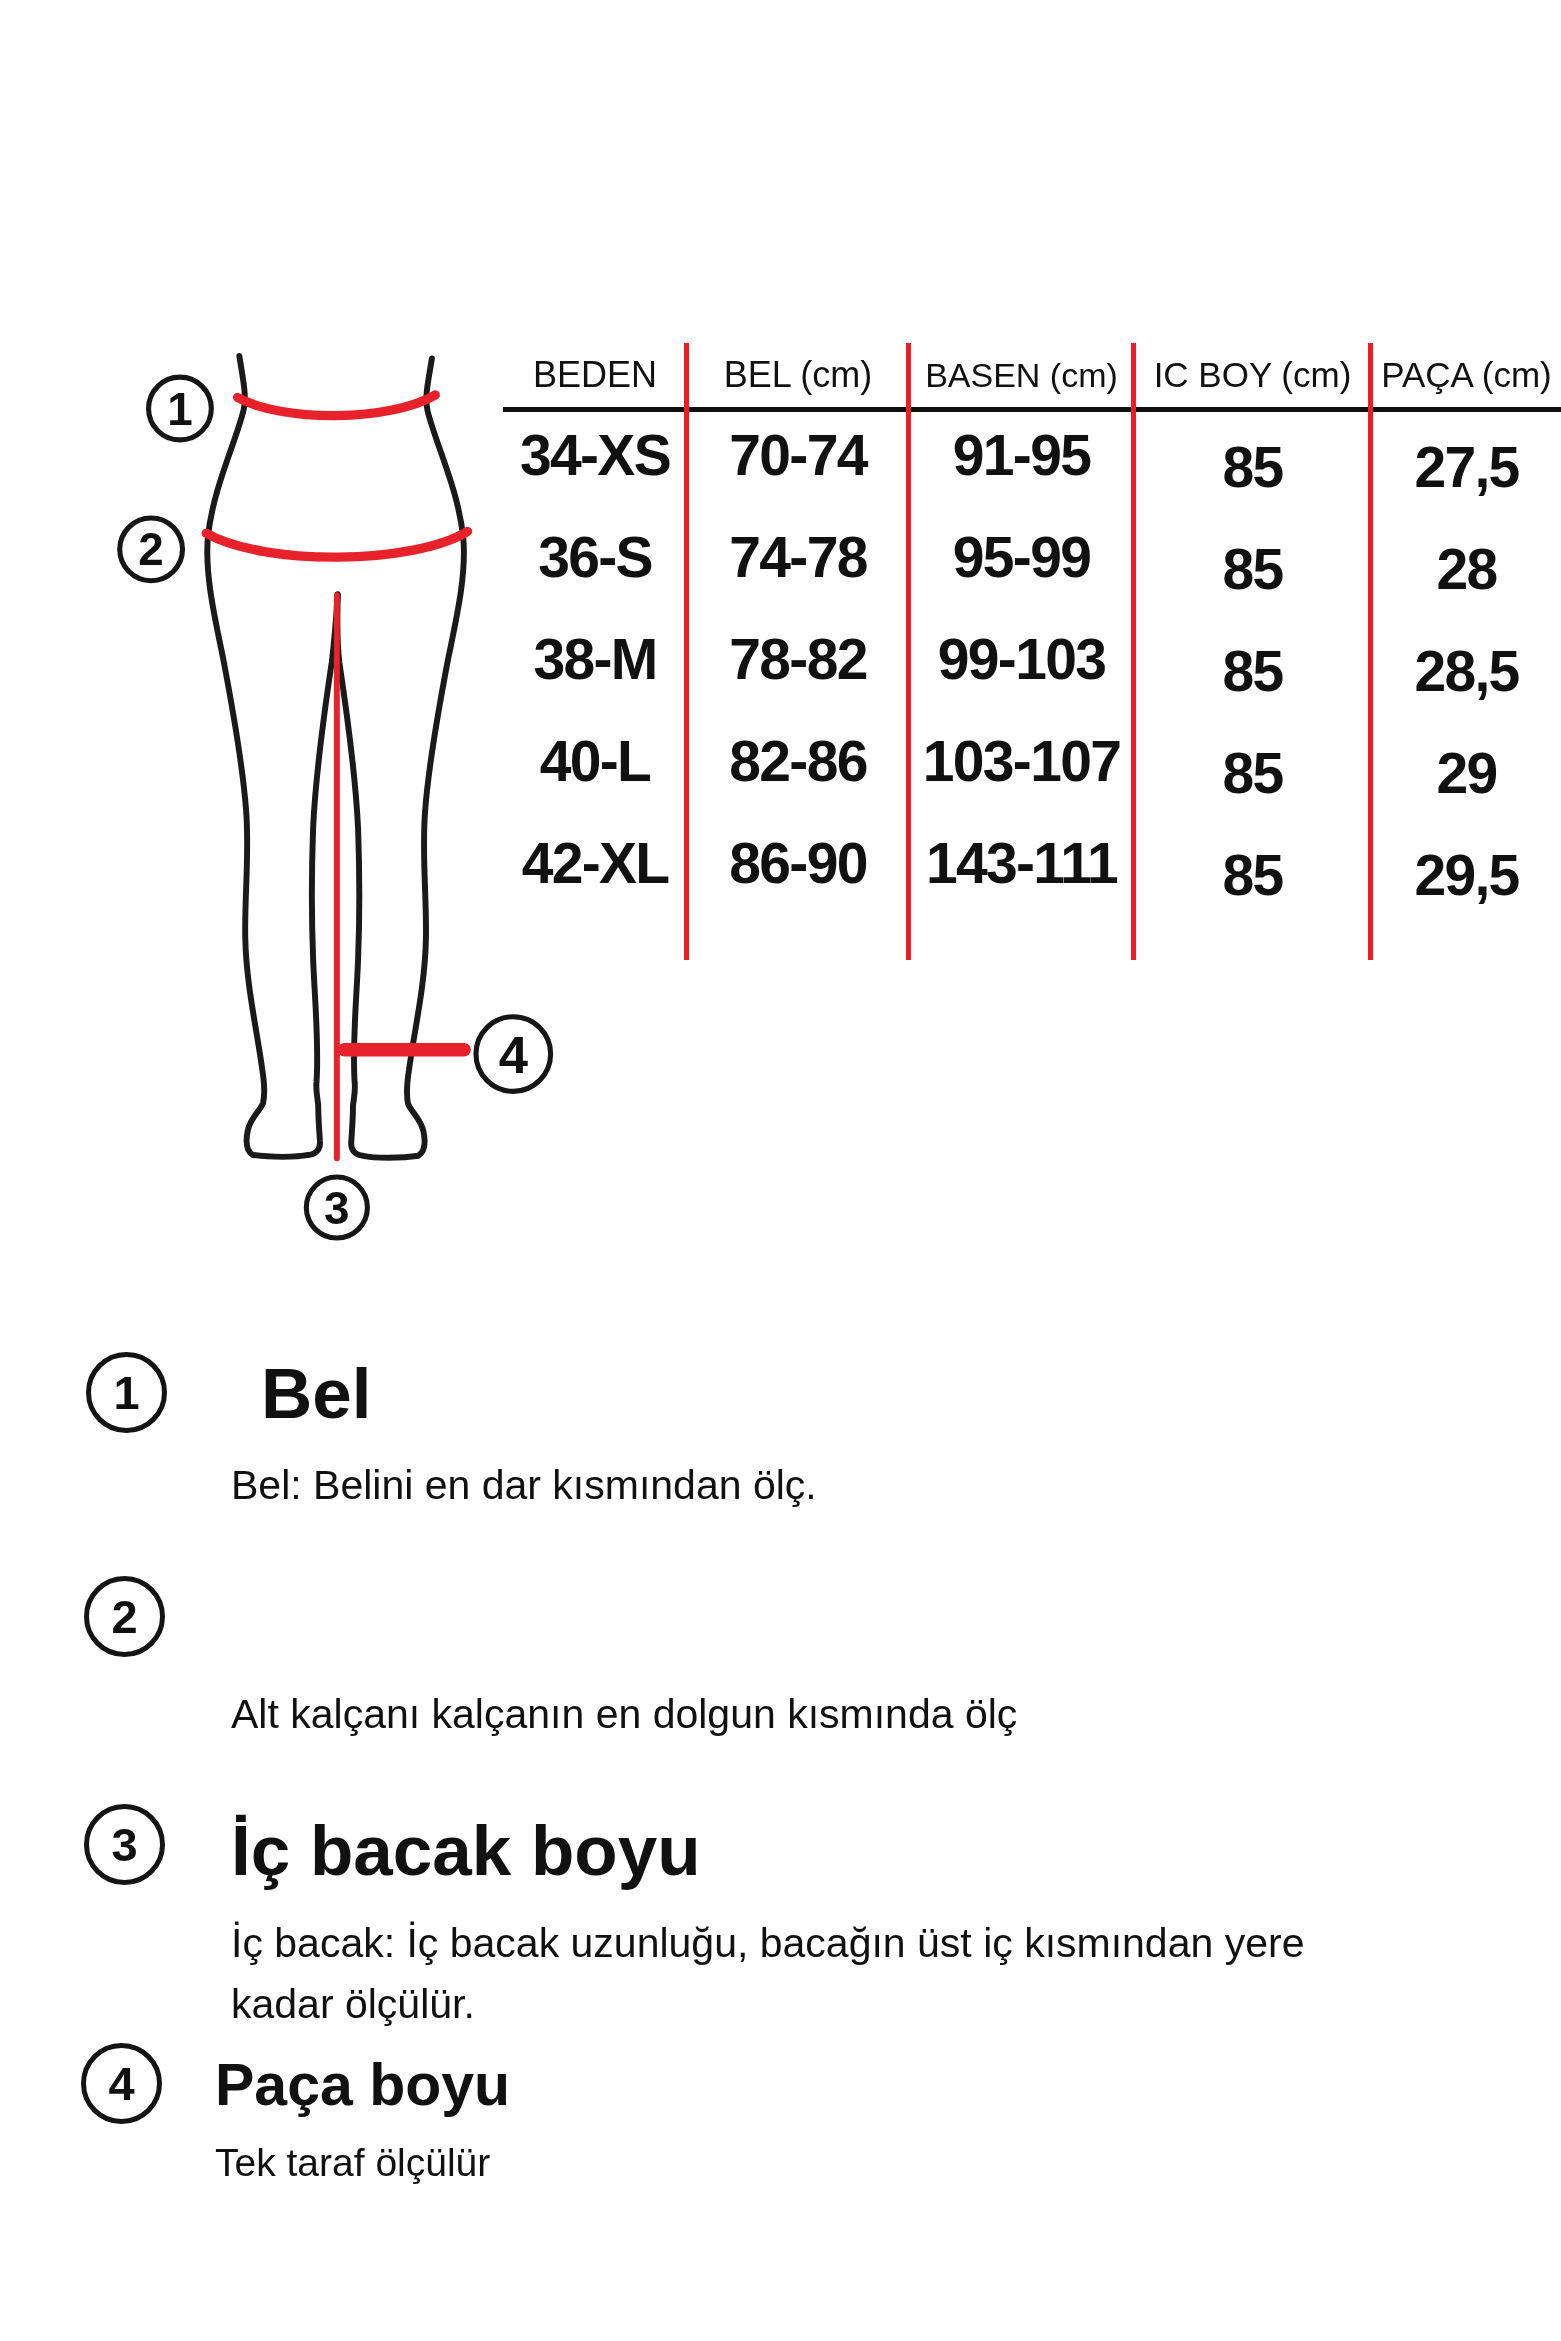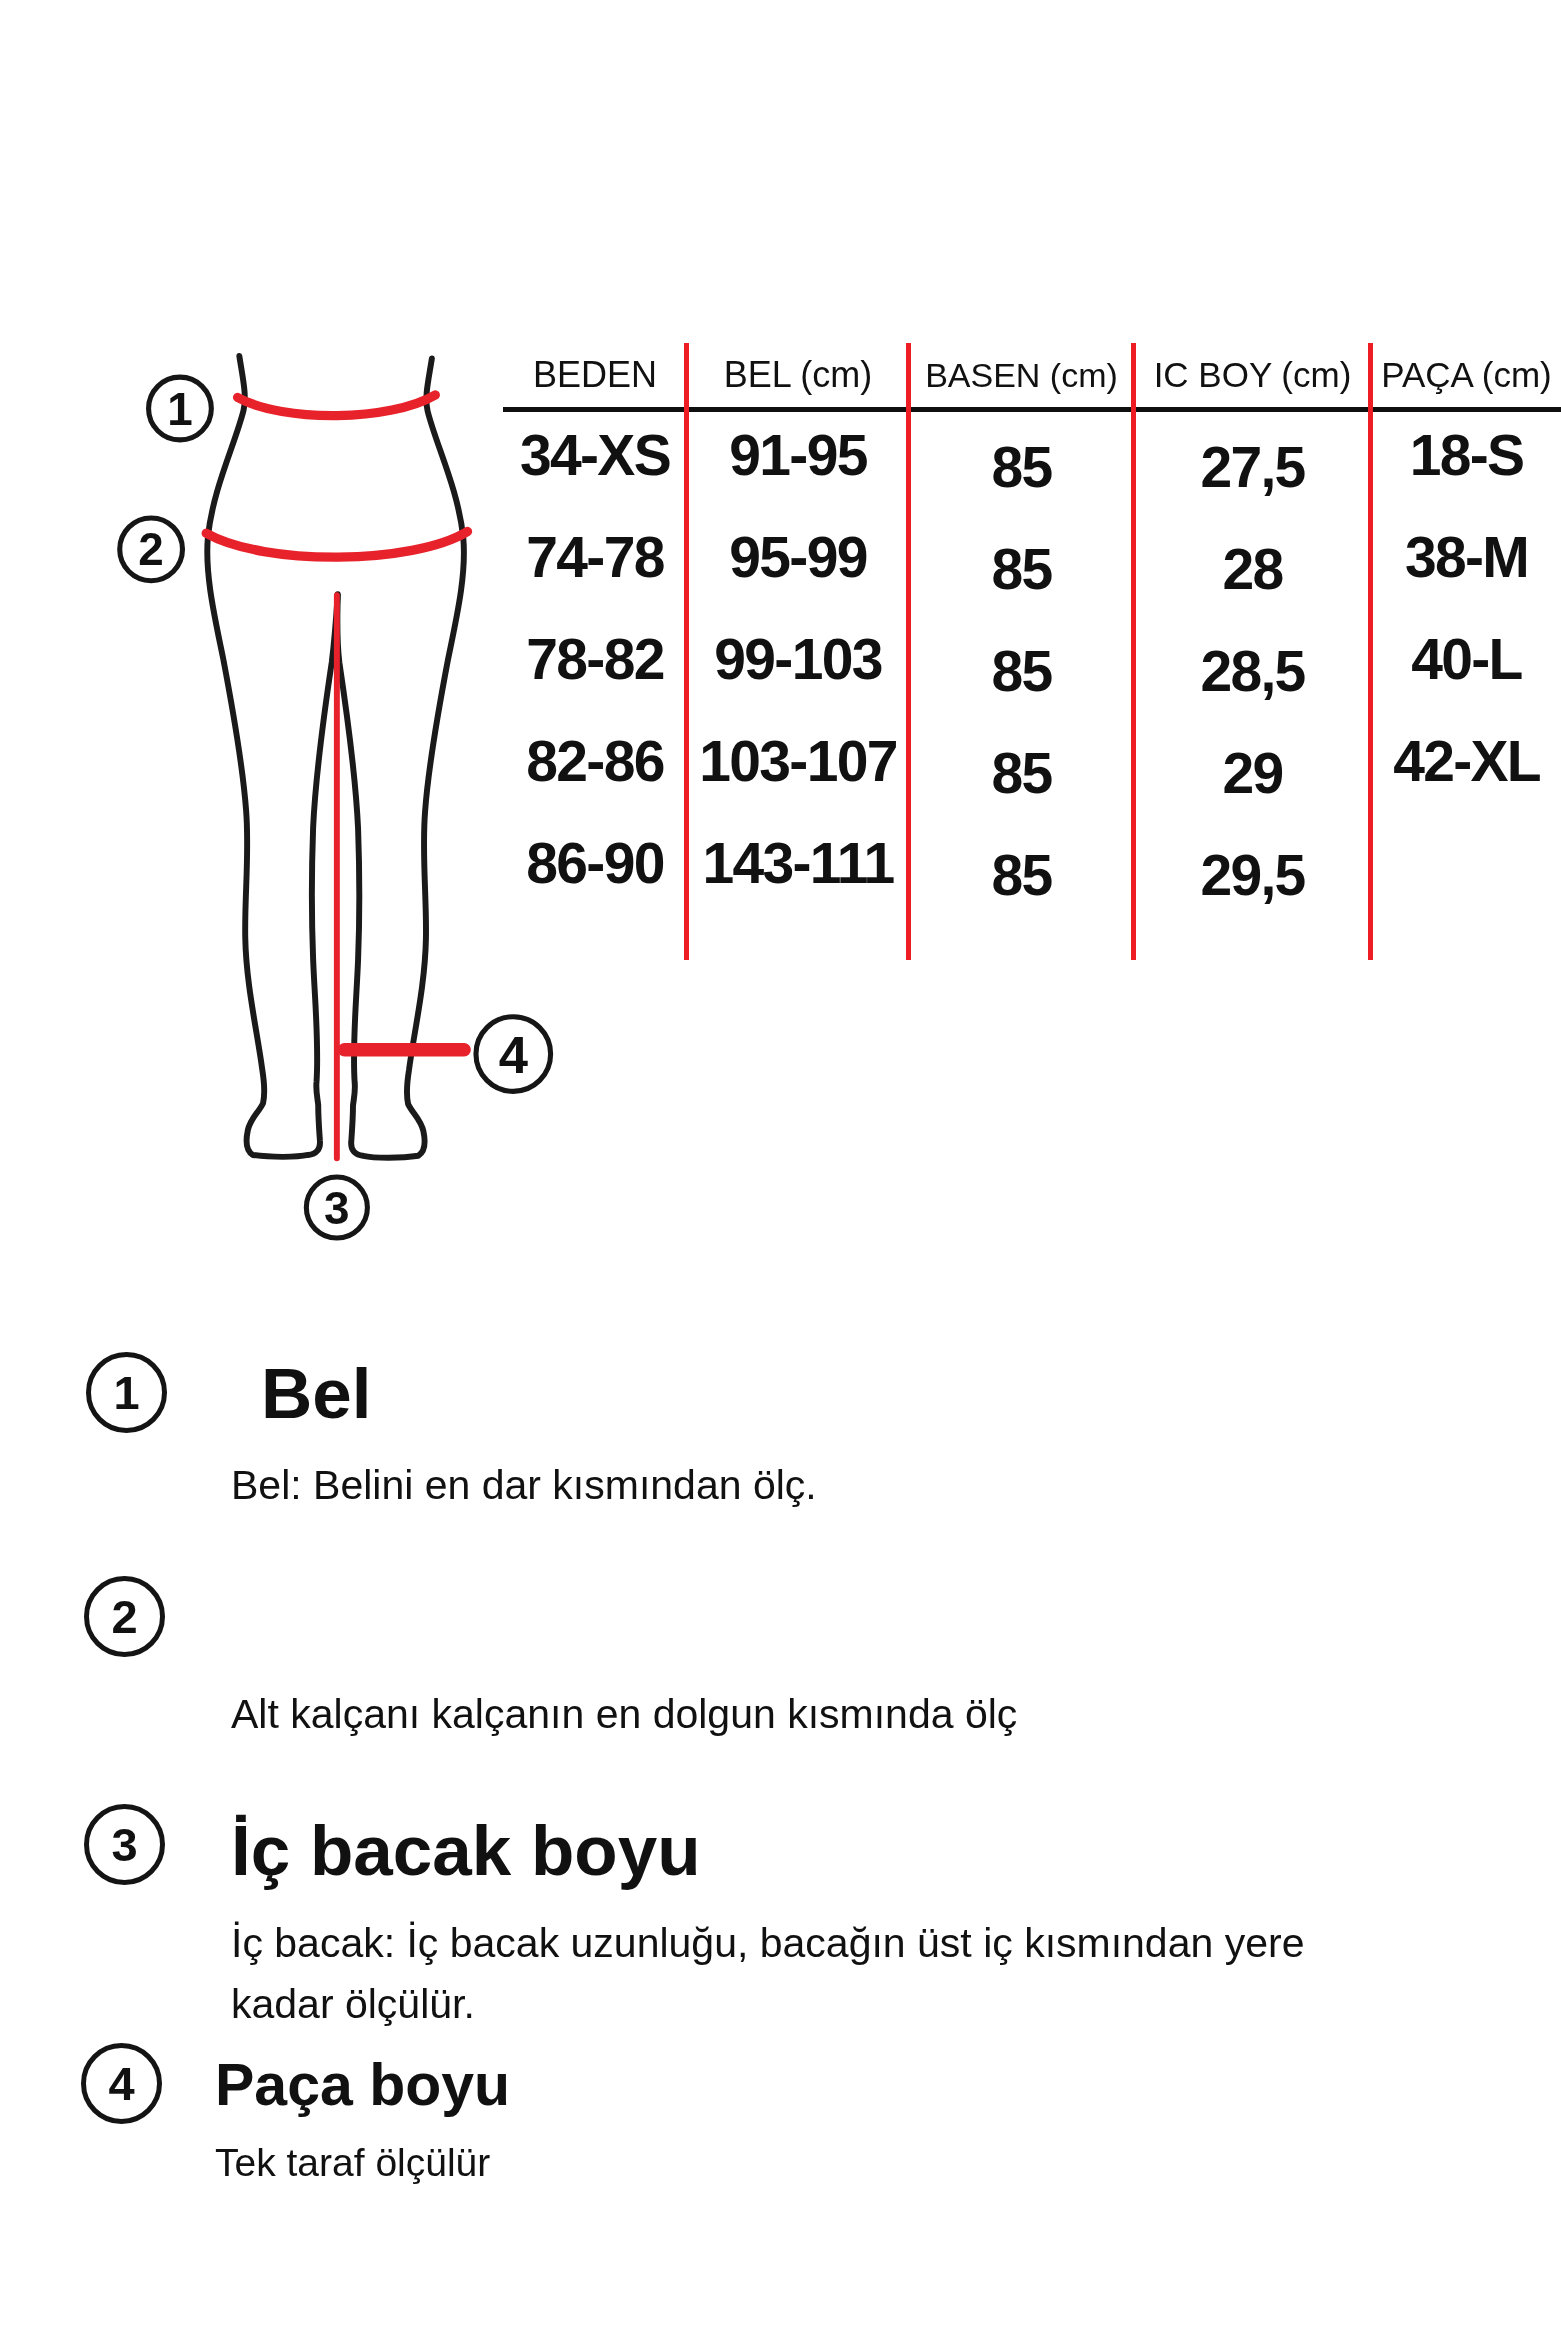--- a/index.html
+++ b/index.html
@@ -125,25 +125,26 @@
   </div>
   <div class="header-underline"></div>
   <div class="vline v1"></div>
   <div class="vline v2"></div>
   <div class="vline v3"></div>
   <div class="vline v4"></div>
 
   <div class="tbl-body">
 
     <div class="td">34-XS</div>
+    <div class="td">70-74</div>
     <div class="td">91-95</div>
     <div class="td shift">85</div>
     <div class="td shift">27,5</div>
 
-    <div class="td">18-S</div>
+    <div class="td">36-S</div>
     <div class="td">74-78</div>
     <div class="td">95-99</div>
     <div class="td shift">85</div>
     <div class="td shift">28</div>
 
     <div class="td">38-M</div>
     <div class="td">78-82</div>
     <div class="td">99-103</div>
     <div class="td shift">85</div>
     <div class="td shift">28,5</div>

